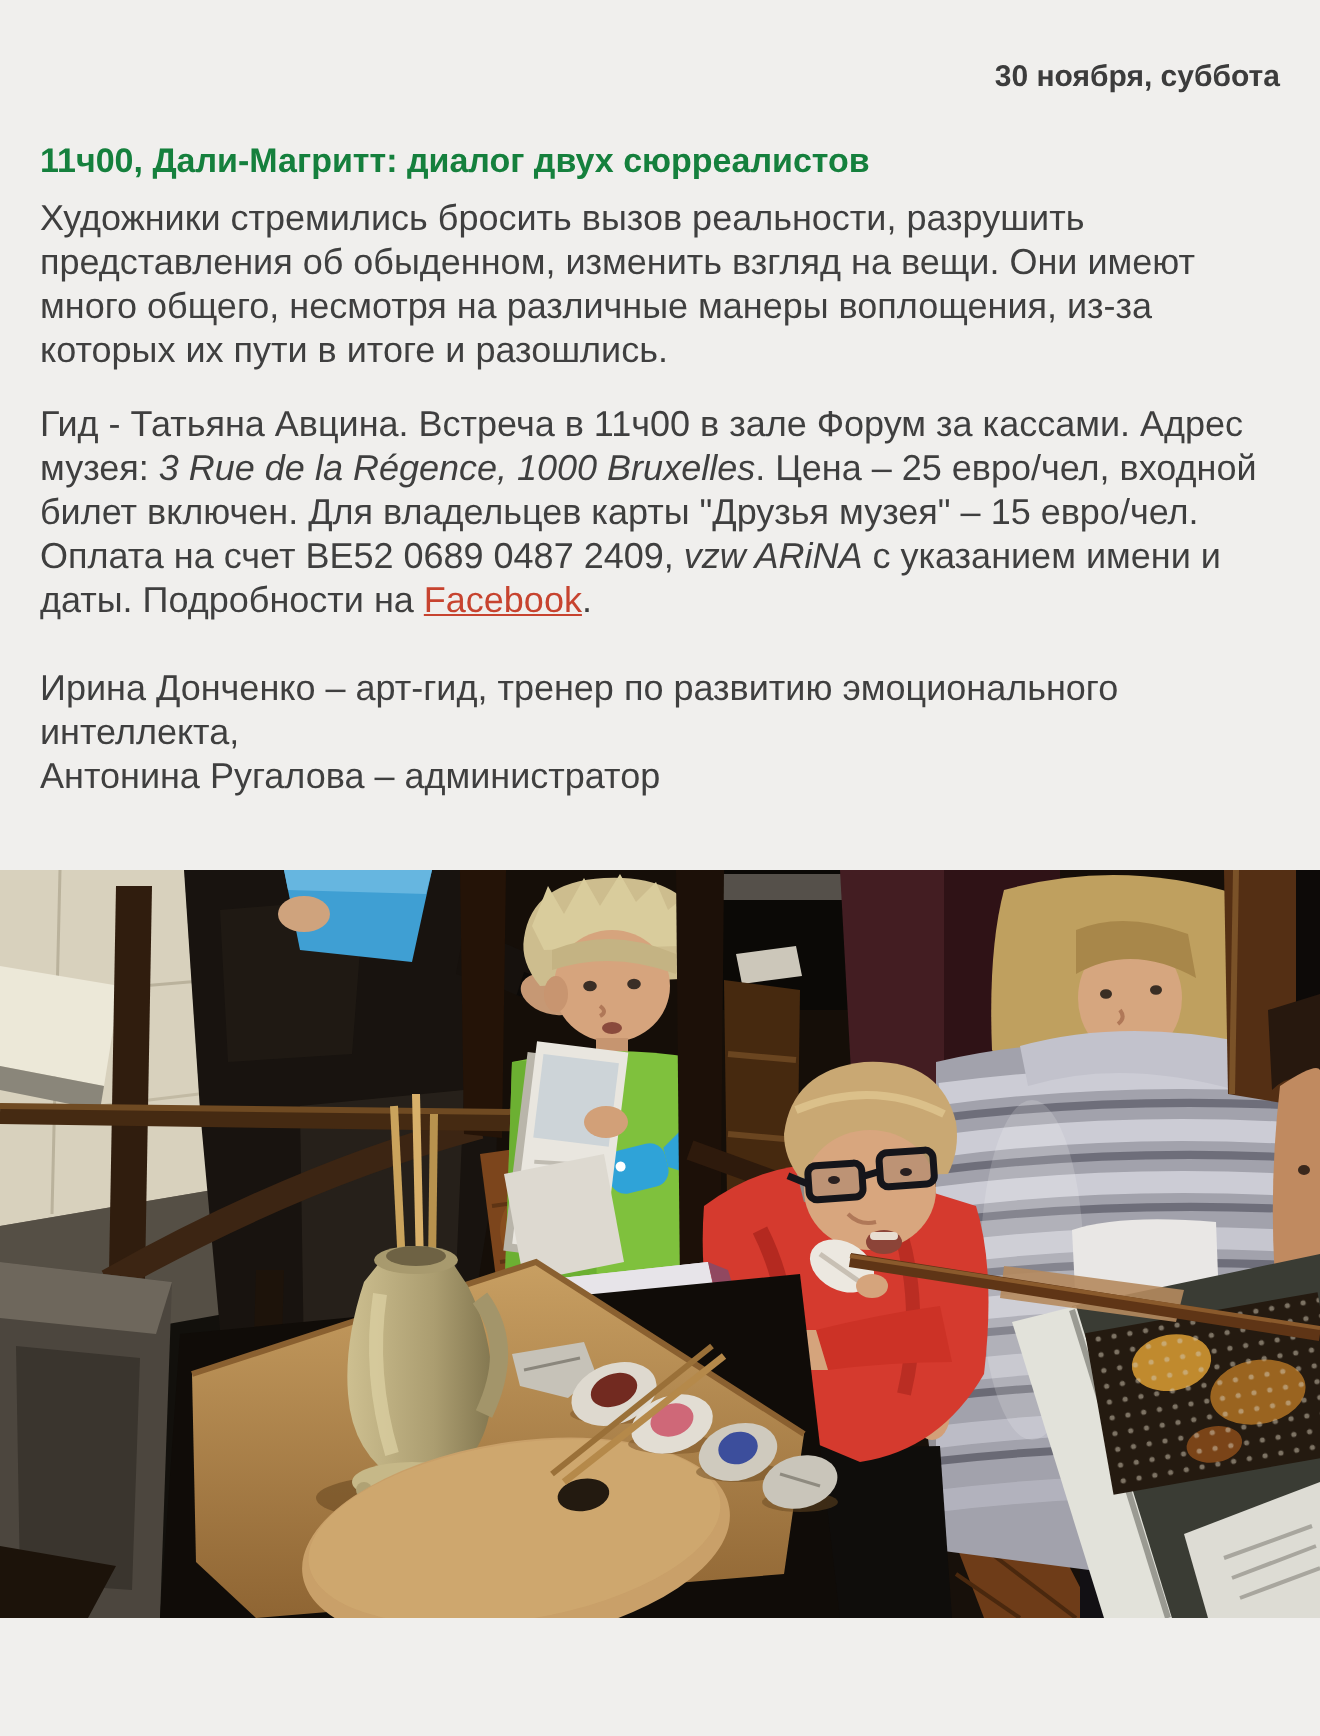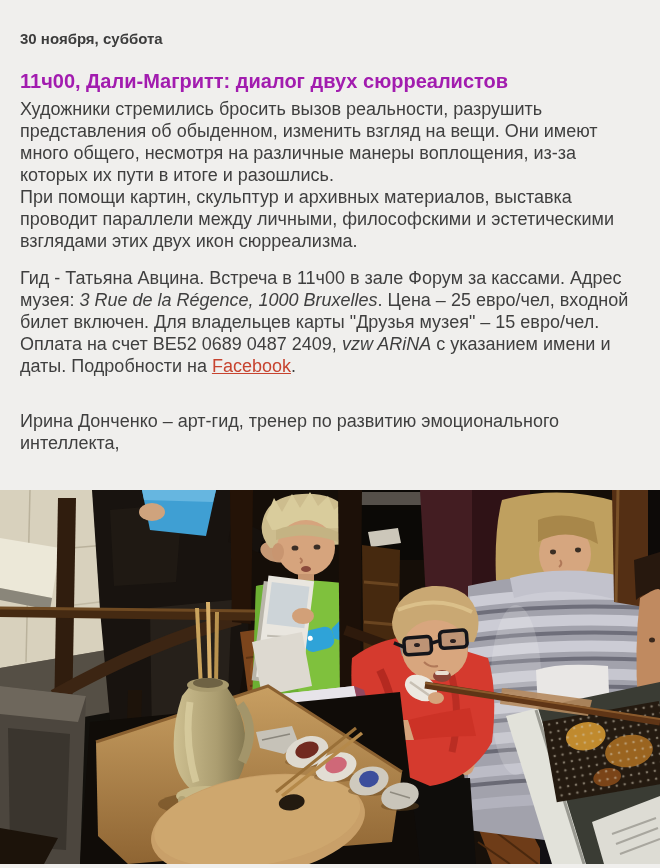--- a/index.html
+++ b/index.html
@@ -4,45 +4,45 @@
 <style>
   html,body{margin:0;padding:0;}
   body{
     width:660px;height:868px;
     background:#f0efed;
     font-family:"Liberation Sans",sans-serif;
     color:#3f3f3f;
     overflow:hidden;
   }
   .content{padding:0 20px;width:620px;}
-  .h-date{font-size:15px;font-weight:bold;text-align:left;line-height:22px;margin:28px 0 0;color:#3c3c3c;}
-  .h-title{font-size:20px;font-weight:bold;line-height:22px;margin:20px 0 0;color:#a21caf;}
+  .h-date{font-size:15px;font-weight:bold;text-align:right;line-height:22px;margin:28px 0 0;color:#3c3c3c;}
+  .h-title{font-size:17px;font-weight:bold;line-height:22px;margin:20px 0 0;color:#15803d;}
   p.block{font-size:18px;line-height:22px;margin:0;}
   #intro{margin-top:6px;}
   #details{margin-top:15px;}
   #farewell{margin-top:37px;}
-  #signature{margin-top:33px;}
+  #signature{margin-top:22px;}
   .tline{display:block;}
   .italic{font-style:italic;}
   a.link{color:#c7432f;text-decoration:underline;cursor:pointer;}
   .photo-wrap{margin-top:36px;width:660px;height:374px;line-height:0;}
 </style>
 </head>
 <body style="background: rgb(240, 239, 237); color: rgb(63, 63, 63);">
 
 <div class="content">
   <div class="h-date">30 ноября, суббота</div>
   <div class="h-title">11ч00, Дали-Магритт: диалог двух сюрреалистов</div>
   <p class="block" id="intro">
       <span class="tline">Художники стремились бросить вызов реальности, разрушить представления об обыденном, изменить взгляд на вещи. Они имеют много общего, несмотря на различные манеры воплощения, из-за которых их пути в итоге и разошлись.</span>
-      <span class="tline">При помощи картин, скульптур и архивных материалов, выставка проводит параллели между личными, философскими и эстетическими взглядами этих двух икон сюрреализма.</span>
     </p>
   <p class="block" id="details"><span>Гид - Татьяна Авцина. Встреча в 11ч00 в зале Форум за кассами. Адрес музея: </span><span class="italic">3 Rue de la Régence, 1000 Bruxelles</span><span>. Цена – 25 евро/чел, входной билет включен. Для владельцев карты "Друзья музея" – 15 евро/чел. Оплата на счет BE52 0689 0487 2409, </span><span class="italic">vzw ARiNA</span><span> с указанием имени и даты. Подробности на </span><a href="#" class="link" style="color: rgb(199, 67, 47);">Facebook</a><span>.</span></p>
   <p class="block" id="signature">
       <span class="tline">Ирина Донченко – арт-гид, тренер по развитию эмоционального интеллекта,</span>
+      <span class="tline">Антонина Ругалова – администратор</span>
     </p>
 </div>
 
 <div class="photo-wrap">
 <svg width="660" height="374" viewBox="0 0 660 374" xmlns="http://www.w3.org/2000/svg">
   <defs>
     <linearGradient id="gTable" x1="0" y1="0" x2="0" y2="1">
       <stop offset="0" stop-color="#c89f62"></stop>
           <stop offset="1" stop-color="#8f6533"></stop>
     </linearGradient>

